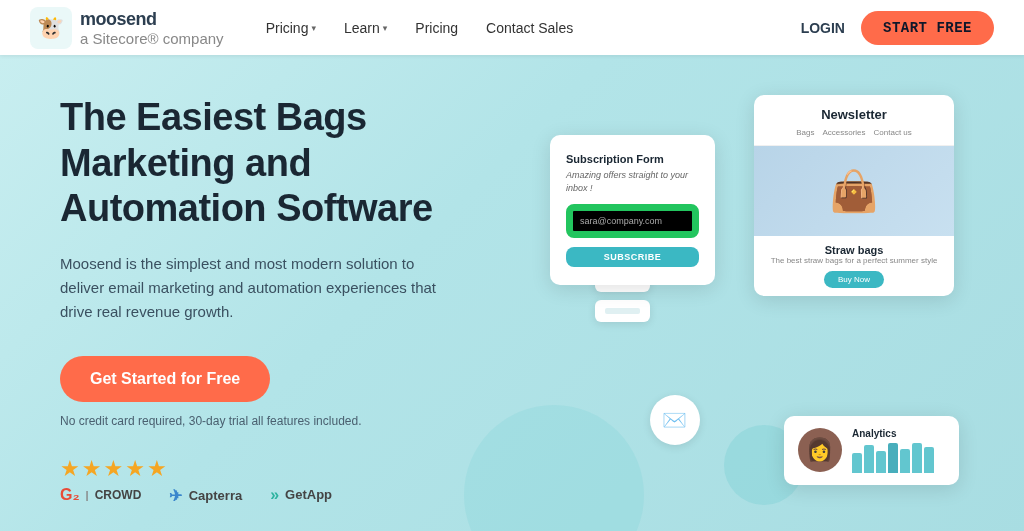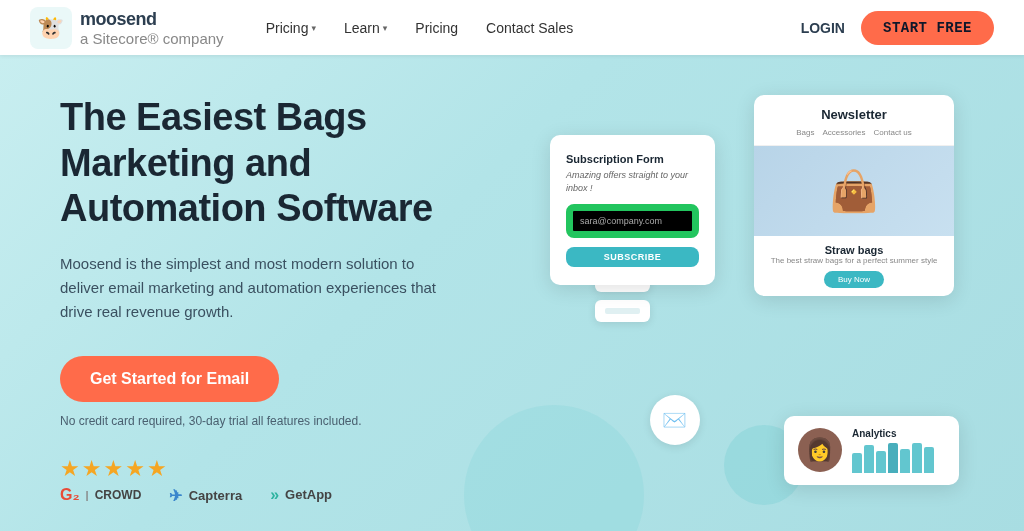--- a/index.html
+++ b/index.html
@@ -195,21 +195,21 @@
 </nav>
 
 <section class="hero">
 
   <div class="deco-circle" style="width:180px;height:180px;background:#7dd4d8;right:380px;bottom:-40px;"></div>
   <div class="deco-circle" style="width:80px;height:80px;background:#5ec8cc;right:220px;bottom:40px;"></div>
 
   <div class="hero-left">
     <h1 class="hero-headline">The Easiest Bags Marketing and Automation Software</h1>
     <p class="hero-sub">Moosend is the simplest and most modern solution to deliver email marketing and automation experiences that drive real revenue growth.</p>
-    <button class="hero-cta">Get Started for Email</button>
+    <button class="hero-cta">Get Started for Free</button>
     <p class="hero-note">No credit card required, 30-day trial all features included.</p>
     <div class="stars-row">
       <span class="star">★</span>
       <span class="star">★</span>
       <span class="star">★</span>
       <span class="star">★</span>
       <span class="star">★</span>
     </div>
     <div class="hero-social">
       <div class="social-item">

